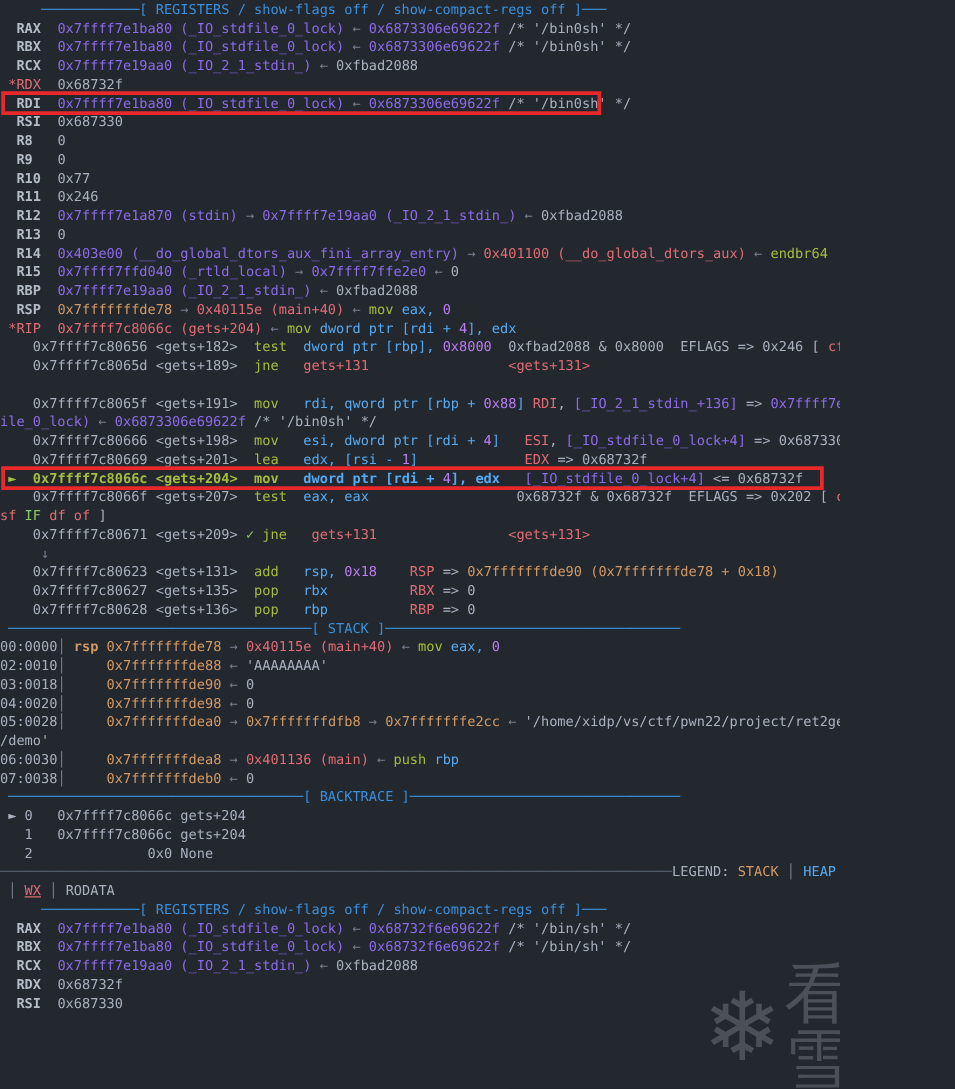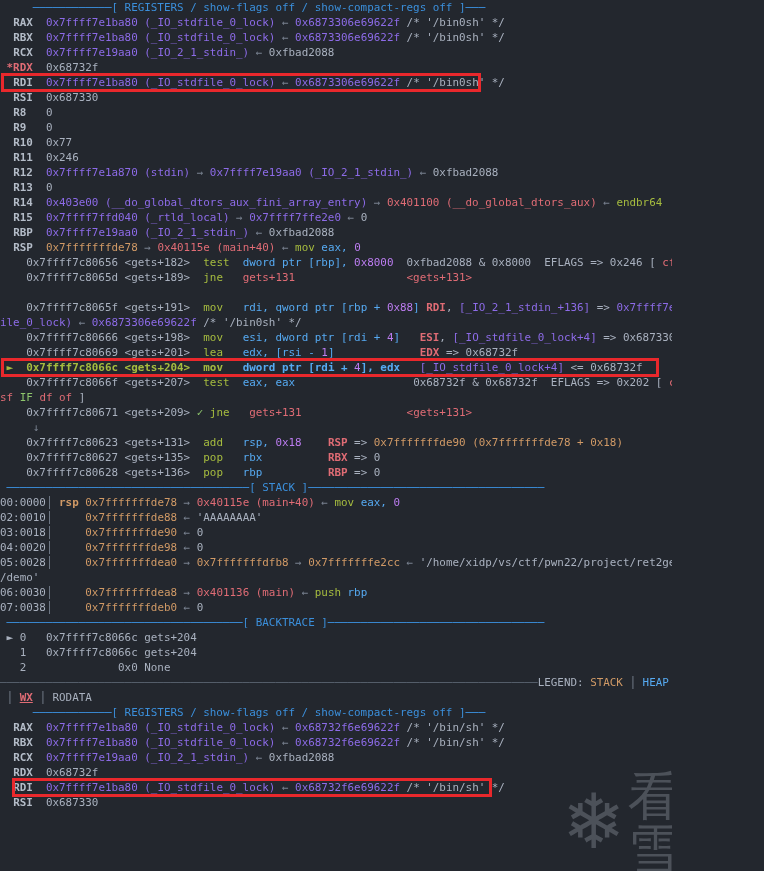--- a/index.html
+++ b/index.html
@@ -5,33 +5,33 @@
   html,body{margin:0;padding:0;background:#23272e;}
   #screen{position:relative;width:672px;height:871px;overflow:hidden;background:#23272e;
           font-family:"DejaVu Sans Mono",monospace;font-size:10.9px;line-height:15px;
           color:#a9b1bf;}
   .line{white-space:pre;position:relative;height:15px;}
   .line span{display:inline;}
   
   .d  {color:#78818f;}              
   .ld {color:#59626f;}              
   .r  {color:#e06c75;}              
-  .rb {color:#e06c75;font-weight:bold;}
+  .rb {color:#e06c75;font-weight:normal;}
   .o  {color:#d19a66;}              
   .ob {color:#d19a66;font-weight:bold;}
   .gr {color:#8ec66d;}              
   .mn {color:#a6bc3f;}              
   .mnb{color:#a6bc3f;font-weight:bold;}
   .b  {color:#56aaf2;}              
   .bb {color:#56aaf2;font-weight:bold;}
   .p  {color:#8d6be8;}              
   .pl {color:#bd7df2;}              
   .hd {color:#3b8fdb;}              
   .reg{color:#b4bcc8;font-weight:bold;}
-  .wx {color:#e06c75;font-weight:bold;text-decoration:underline;text-align:right;}
+  .wx {color:#e06c75;font-weight:normal;text-decoration:underline;text-align:right;}
   .redbox{position:absolute;top:-2px;height:19px;border:3px solid #e9282c;
           box-sizing:border-box;pointer-events:none;z-index:5;}
   .watermark{position:absolute;left:562px;top:770px;display:flex;align-items:center;
              color:#6e747d;opacity:.55;pointer-events:none;z-index:8;
              font-family:"DejaVu Sans",sans-serif;}
   .wm-flake{font-size:76px;line-height:1;}
   .wm-text{font-size:52px;line-height:1;letter-spacing:4px;margin-left:2px;font-weight:500;}
 </style>
 </head>
 <body>
@@ -48,20 +48,21 @@
       <div class="line"><span>  </span><span class="reg">R8</span><span>   </span><span>0</span></div>
       <div class="line"><span>  </span><span class="reg">R9</span><span>   </span><span>0</span></div>
       <div class="line"><span>  </span><span class="reg">R10</span><span>  </span><span>0x77</span></div>
       <div class="line"><span>  </span><span class="reg">R11</span><span>  </span><span>0x246</span></div>
       <div class="line"><span>  </span><span class="reg">R12</span><span>  </span><span class="p">0x7ffff7e1a870 (stdin)</span><span class="d"> → </span><span class="p">0x7ffff7e19aa0 (_IO_2_1_stdin_)</span><span class="d"> ← </span><span>0xfbad2088</span></div>
       <div class="line"><span>  </span><span class="reg">R13</span><span>  </span><span>0</span></div>
       <div class="line"><span>  </span><span class="reg">R14</span><span>  </span><span class="p">0x403e00 (__do_global_dtors_aux_fini_array_entry)</span><span class="d"> → </span><span class="r">0x401100 (__do_global_dtors_aux)</span><span class="d"> ← </span><span class="mn">endbr64</span></div>
       <div class="line"><span>  </span><span class="reg">R15</span><span>  </span><span class="p">0x7ffff7ffd040 (_rtld_local)</span><span class="d"> → </span><span class="p">0x7ffff7ffe2e0</span><span class="d"> ← </span><span>0</span></div>
       <div class="line"><span>  </span><span class="reg">RBP</span><span>  </span><span class="p">0x7ffff7e19aa0 (_IO_2_1_stdin_)</span><span class="d"> ← </span><span>0xfbad2088</span></div>
       <div class="line"><span>  </span><span class="reg">RSP</span><span>  </span><span class="o">0x7fffffffde78</span><span class="d"> → </span><span class="r">0x40115e (main+40)</span><span class="d"> ← </span><span class="mn">mov</span><span> </span><span class="b">eax, </span><span class="pl">0</span></div>
+      <div class="line"><span> </span><span class="rb">*RIP</span><span>  </span><span class="r">0x7ffff7c8066c (gets+204)</span><span class="d"> ← </span><span class="mn">mov</span><span> </span><span class="b">dword ptr [rdi + </span><span class="pl">4</span><span class="b">], edx</span></div>
       <div class="line"><span>    </span><span>0x7ffff7c80656 &lt;gets+182&gt;</span><span>  </span><span class="mn">test</span><span>  </span><span class="b">dword ptr [rbp], </span><span class="pl">0x8000</span><span>  </span><span>0xfbad2088 &amp; 0x8000</span><span>  </span><span>EFLAGS =&gt; 0x246 [ </span><span class="r">cf</span><span> </span><span class="gr">PF</span><span> </span><span class="r">af</span><span> </span><span class="gr">ZF</span><span> </span><span class="r">sf</span></div>
       <div class="line"><span>    </span><span>0x7ffff7c8065d &lt;gets+189&gt;</span><span>  </span><span class="mn">jne</span><span>   </span><span class="r">gets+131</span><span>                 </span><span class="r">&lt;gets+131&gt;</span></div>
       <div class="line"></div>
       <div class="line"><span>    </span><span>0x7ffff7c8065f &lt;gets+191&gt;</span><span>  </span><span class="mn">mov</span><span>   </span><span class="b">rdi, qword ptr [rbp + </span><span class="pl">0x88</span><span class="b">]</span><span> </span><span class="rb">RDI</span><span>, </span><span class="p">[_IO_2_1_stdin_+136]</span><span> =&gt; </span><span class="p">0x7ffff7e1ba80 (_IO_stdf</span></div>
       <div class="line"><span class="p">ile_0_lock)</span><span class="d"> ← </span><span class="p">0x6873306e69622f</span><span> /* '/bin0sh' */</span></div>
       <div class="line"><span>    </span><span>0x7ffff7c80666 &lt;gets+198&gt;</span><span>  </span><span class="mn">mov</span><span>   </span><span class="b">esi, dword ptr [rdi + </span><span class="pl">4</span><span class="b">]</span><span>   </span><span class="rb">ESI</span><span>, </span><span class="p">[_IO_stdfile_0_lock+4]</span><span> =&gt; </span><span>0x687330</span></div>
       <div class="line"><span>    </span><span>0x7ffff7c80669 &lt;gets+201&gt;</span><span>  </span><span class="mn">lea</span><span>   </span><span class="b">edx, [rsi - </span><span class="pl">1</span><span class="b">]</span><span>             </span><span class="rb">EDX</span><span> =&gt; </span><span>0x68732f</span></div>
       <div class="line"><span> </span><span class="mnb">►</span><span>  </span><span class="mnb">0x7ffff7c8066c &lt;gets+204&gt;</span><span>  </span><span class="mnb">mov</span><span>   </span><span class="bb">dword ptr [rdi + </span><span class="pl">4</span><span class="bb">], edx</span><span>   </span><span class="p">[_IO_stdfile_0_lock+4]</span><span> &lt;= </span><span>0x68732f</span><span class="redbox" style="left: 1px; width: 658px;"></span></div>
       <div class="line"><span>    </span><span>0x7ffff7c8066f &lt;gets+207&gt;</span><span>  </span><span class="mn">test</span><span>  </span><span class="b">eax, eax</span><span>                  </span><span>0x68732f &amp; 0x68732f</span><span>  </span><span>EFLAGS =&gt; 0x202 [ </span><span class="r">cf</span><span> </span><span class="r">pf</span><span> </span><span class="r">af</span><span> </span><span class="r">zf</span></div>
       <div class="line"><span class="r">sf</span><span> </span><span class="gr">IF</span><span> </span><span class="r">df</span><span> </span><span class="r">of</span><span> ]</span></div>
@@ -83,20 +84,19 @@
       <div class="line"><span> ► 0   0x7ffff7c8066c gets+204</span></div>
       <div class="line"><span>   1   0x7ffff7c8066c gets+204</span></div>
       <div class="line"><span>   2              0x0 None</span></div>
       <div class="line"><span class="ld">──────────────────────────────────────────────────────────────────────────────────</span><span>LEGEND: </span><span class="o">STACK</span><span class="d"> │ </span><span class="b">HEAP</span><span class="d"> │ </span><span class="r">CODE</span><span class="d"> │ </span><span class="p">DATA</span></div>
       <div class="line"><span> </span><span class="d">│</span><span> </span><span class="wx">WX</span><span> </span><span class="d">│</span><span> </span><span>RODATA</span></div>
       <div class="line"><span class="hd">     ────────────[ REGISTERS / show-flags off / show-compact-regs off ]───</span></div>
       <div class="line"><span>  </span><span class="reg">RAX</span><span>  </span><span class="p">0x7ffff7e1ba80 (_IO_stdfile_0_lock)</span><span class="d"> ← </span><span class="p">0x68732f6e69622f</span><span> /* '/bin/sh' */</span></div>
       <div class="line"><span>  </span><span class="reg">RBX</span><span>  </span><span class="p">0x7ffff7e1ba80 (_IO_stdfile_0_lock)</span><span class="d"> ← </span><span class="p">0x68732f6e69622f</span><span> /* '/bin/sh' */</span></div>
       <div class="line"><span>  </span><span class="reg">RCX</span><span>  </span><span class="p">0x7ffff7e19aa0 (_IO_2_1_stdin_)</span><span class="d"> ← </span><span>0xfbad2088</span></div>
       <div class="line"><span>  </span><span class="reg">RDX</span><span>  </span><span>0x68732f</span></div>
-      <div class="line"><span>  </span><span class="reg">RDI</span><span>  </span><span class="p">0x7ffff7e1ba80 (_IO_stdfile_0_lock)</span><span class="d"> ← </span><span class="p">0x68732f6e69622f</span><span> /* '/bin/sh' */</span><span class="redbox" style="left: 12px; width: 480px;"></span></div>
       <div class="line"><span>  </span><span class="reg">RSI</span><span>  </span><span>0x687330</span></div>
     </div>
   <div class="watermark">
     <span class="wm-flake">❄</span>
     <span class="wm-text">看雪</span>
   </div>
 </div>
 
 </body></html>

